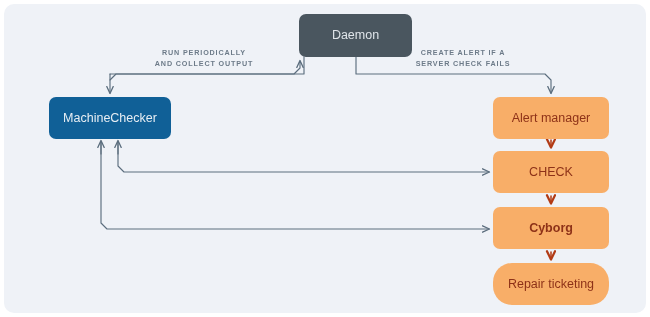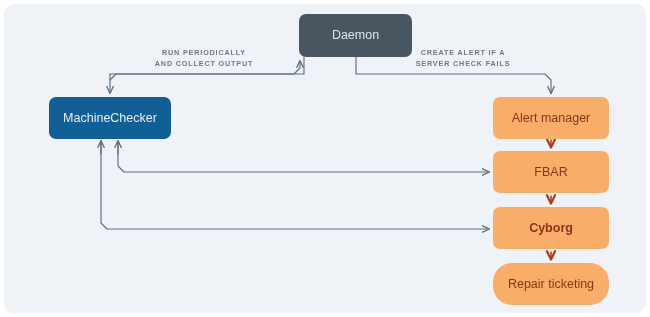--- a/index.html
+++ b/index.html
@@ -183,21 +183,21 @@
 
     <div class="node node-machinechecker">
       <span class="node-label">MachineChecker</span>
     </div>
 
     <div class="node node-orange node-alert-manager">
       <span class="node-label">Alert manager</span>
     </div>
 
     <div class="node node-orange node-fbar">
-      <span class="node-label">FBAR</span>
+      <span class="node-label">CHECK</span>
     </div>
 
     <div class="node node-orange node-cyborg">
       <span class="node-label">Cyborg</span>
     </div>
 
     <div class="node node-orange node-repair">
       <span class="node-label">Repair ticketing</span>
     </div>
 

